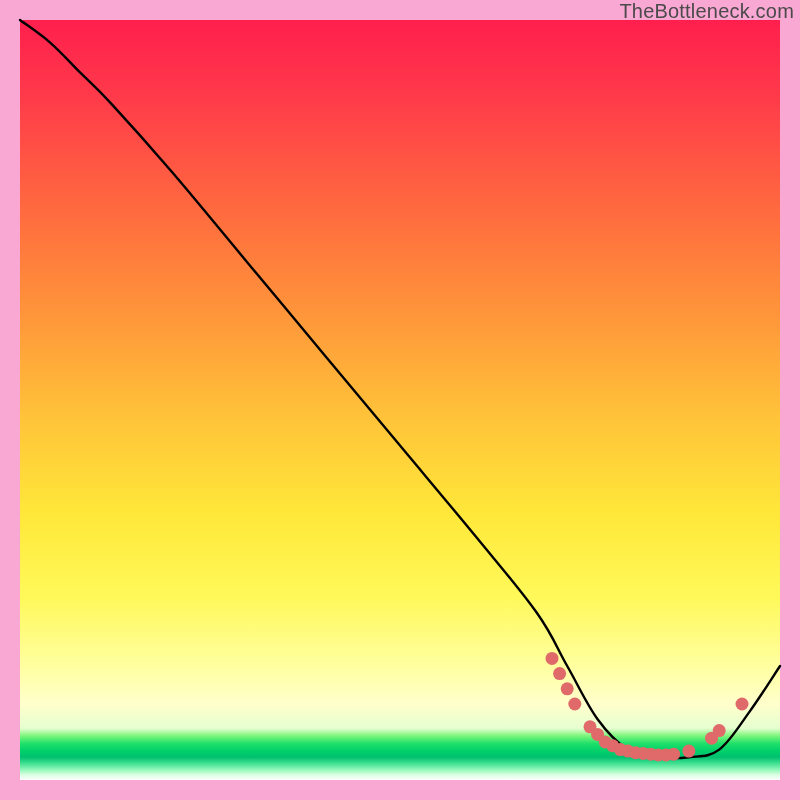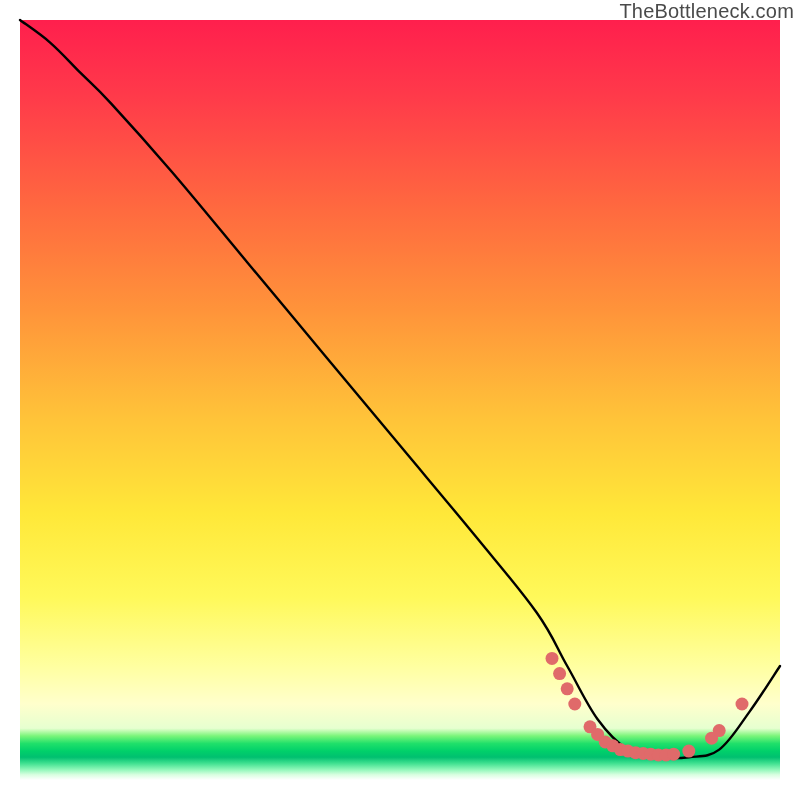--- a/index.html
+++ b/index.html
@@ -8,21 +8,21 @@
     width: 800px;
     height: 800px;
     background: #000;
     overflow: hidden;
     font-family: Arial, Helvetica, sans-serif;
   }
   .stage {
     position: relative;
     width: 800px;
     height: 800px;
-    background: #ffffff;
+    background: #f9a8d4;
   }
   .plot {
     position: absolute;
     left: 20px;
     top: 20px;
     width: 760px;
     height: 760px;
     
     background:
       linear-gradient(to bottom,

